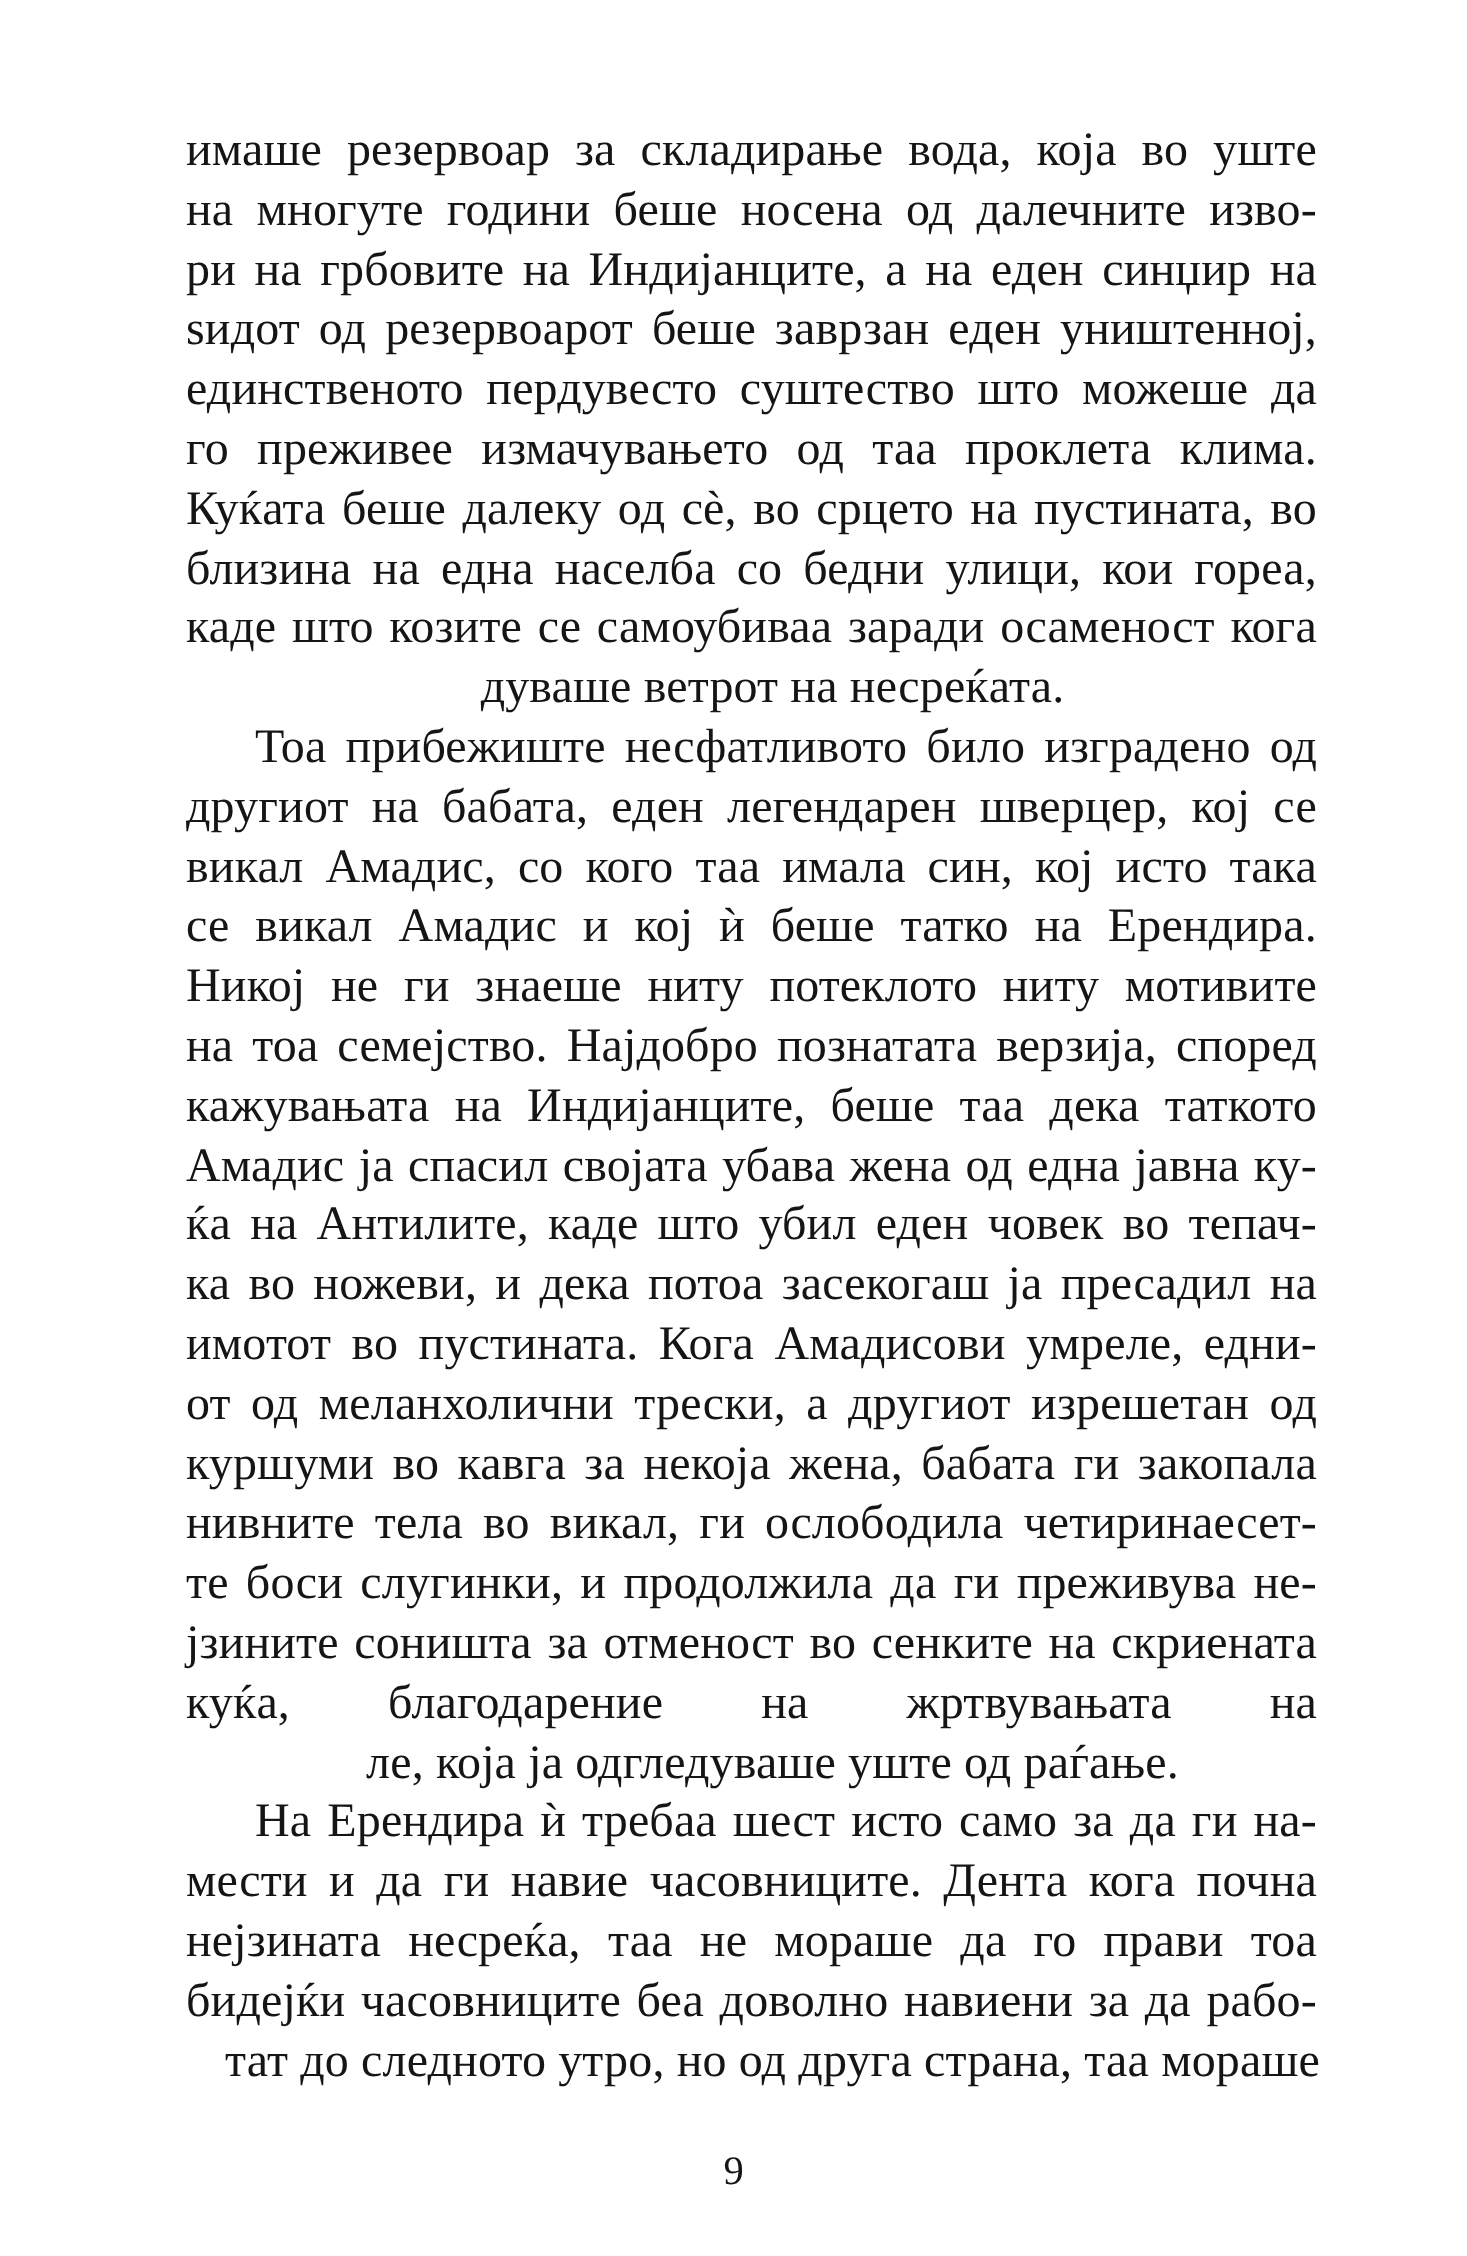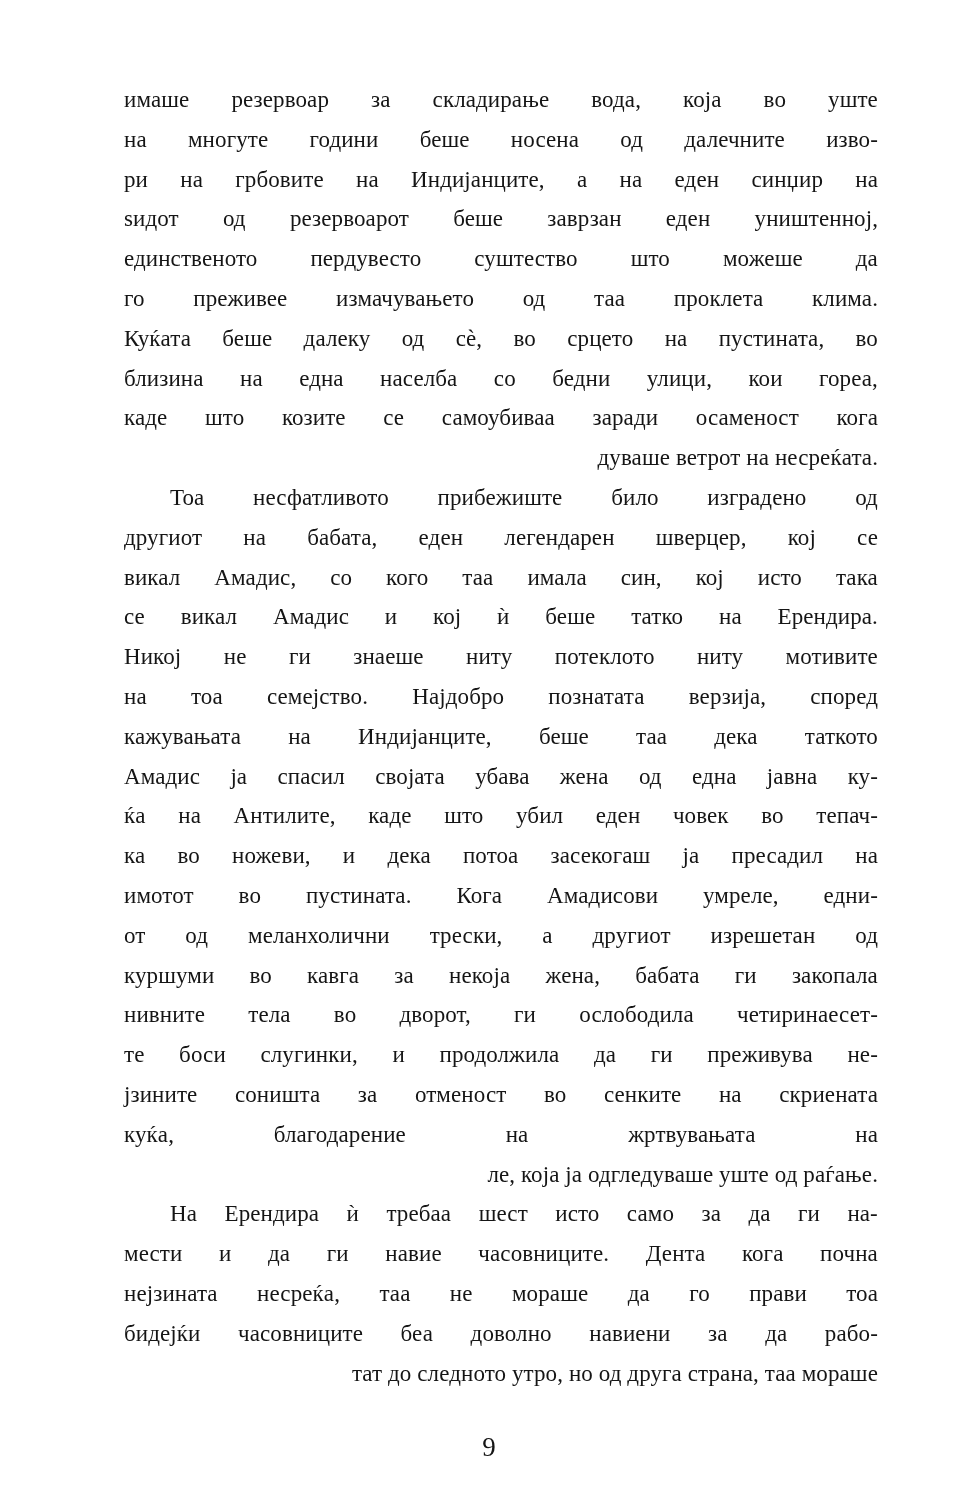--- a/index.html
+++ b/index.html
@@ -29,32 +29,32 @@
   .text-block {
     position: absolute;
     left: 124px;
     top: 80px;
     width: 754px;
   }
 
   
   .line {
     display: flex;
-    font-size: 23px;
+    font-size: 32px;
     line-height: 39.8px;
     letter-spacing: 0.1px;
     white-space: pre;
     height: 39.8px;
     align-items: baseline;
   }
   .line.justify {
     justify-content: space-between;
   }
   .line.last {
-    justify-content: flex-end;
+    justify-content: center;
     margin-left: 28px;
   }
   .line .w {
     white-space: pre;
   }
   
   .line.indent {
     padding-left: 46px;
   }
   .line.indent.justify {
@@ -88,34 +88,34 @@
         <div class="line justify"><span class="w">ри</span><span class="w">на</span><span class="w">грбовите</span><span class="w">на</span><span class="w">Индијанците,</span><span class="w">а</span><span class="w">на</span><span class="w">еден</span><span class="w">синџир</span><span class="w">на</span></div>
         <div class="line justify"><span class="w">ѕидот</span><span class="w">од</span><span class="w">резервоарот</span><span class="w">беше</span><span class="w">заврзан</span><span class="w">еден</span><span class="w">уништенној,</span></div>
         <div class="line justify"><span class="w">единственото</span><span class="w">пердувесто</span><span class="w">суштество</span><span class="w">што</span><span class="w">можеше</span><span class="w">да</span></div>
         <div class="line justify"><span class="w">го</span><span class="w">преживее</span><span class="w">измачувањето</span><span class="w">од</span><span class="w">таа</span><span class="w">проклета</span><span class="w">клима.</span></div>
         <div class="line justify"><span class="w">Куќата</span><span class="w">беше</span><span class="w">далеку</span><span class="w">од</span><span class="w">сѐ,</span><span class="w">во</span><span class="w">срцето</span><span class="w">на</span><span class="w">пустината,</span><span class="w">во</span></div>
         <div class="line justify"><span class="w">близина</span><span class="w">на</span><span class="w">една</span><span class="w">населба</span><span class="w">со</span><span class="w">бедни</span><span class="w">улици,</span><span class="w">кои</span><span class="w">гореа,</span></div>
         <div class="line justify"><span class="w">каде</span><span class="w">што</span><span class="w">козите</span><span class="w">се</span><span class="w">самоубиваа</span><span class="w">заради</span><span class="w">осаменост</span><span class="w">кога</span></div>
         <div class="line last"><span class="w">дуваше ветрот на несреќата.</span></div>
       </div>
       <div class="paragraph">
-        <div class="line justify indent"><span class="w">Тоа</span><span class="w">несфатливото</span><span class="w">прибежиште</span><span class="w">било</span><span class="w">изградено</span><span class="w">од</span></div>
+        <div class="line justify indent"><span class="w">Тоа</span><span class="w">прибежиште</span><span class="w">несфатливото</span><span class="w">било</span><span class="w">изградено</span><span class="w">од</span></div>
         <div class="line justify"><span class="w">другиот</span><span class="w">на</span><span class="w">бабата,</span><span class="w">еден</span><span class="w">легендарен</span><span class="w">шверцер,</span><span class="w">кој</span><span class="w">се</span></div>
         <div class="line justify"><span class="w">викал</span><span class="w">Амадис,</span><span class="w">со</span><span class="w">кого</span><span class="w">таа</span><span class="w">имала</span><span class="w">син,</span><span class="w">кој</span><span class="w">исто</span><span class="w">така</span></div>
         <div class="line justify"><span class="w">се</span><span class="w">викал</span><span class="w">Амадис</span><span class="w">и</span><span class="w">кој</span><span class="w">ѝ</span><span class="w">беше</span><span class="w">татко</span><span class="w">на</span><span class="w">Ерендира.</span></div>
         <div class="line justify"><span class="w">Никој</span><span class="w">не</span><span class="w">ги</span><span class="w">знаеше</span><span class="w">ниту</span><span class="w">потеклото</span><span class="w">ниту</span><span class="w">мотивите</span></div>
         <div class="line justify"><span class="w">на</span><span class="w">тоа</span><span class="w">семејство.</span><span class="w">Најдобро</span><span class="w">познатата</span><span class="w">верзија,</span><span class="w">според</span></div>
         <div class="line justify"><span class="w">кажувањата</span><span class="w">на</span><span class="w">Индијанците,</span><span class="w">беше</span><span class="w">таа</span><span class="w">дека</span><span class="w">таткото</span></div>
         <div class="line justify"><span class="w">Амадис</span><span class="w">ја</span><span class="w">спасил</span><span class="w">својата</span><span class="w">убава</span><span class="w">жена</span><span class="w">од</span><span class="w">една</span><span class="w">јавна</span><span class="w">ку-</span></div>
         <div class="line justify"><span class="w">ќа</span><span class="w">на</span><span class="w">Антилите,</span><span class="w">каде</span><span class="w">што</span><span class="w">убил</span><span class="w">еден</span><span class="w">човек</span><span class="w">во</span><span class="w">тепач-</span></div>
         <div class="line justify"><span class="w">ка</span><span class="w">во</span><span class="w">ножеви,</span><span class="w">и</span><span class="w">дека</span><span class="w">потоа</span><span class="w">засекогаш</span><span class="w">ја</span><span class="w">пресадил</span><span class="w">на</span></div>
         <div class="line justify"><span class="w">имотот</span><span class="w">во</span><span class="w">пустината.</span><span class="w">Кога</span><span class="w">Амадисови</span><span class="w">умреле,</span><span class="w">едни-</span></div>
         <div class="line justify"><span class="w">от</span><span class="w">од</span><span class="w">меланхолични</span><span class="w">трески,</span><span class="w">а</span><span class="w">другиот</span><span class="w">изрешетан</span><span class="w">од</span></div>
         <div class="line justify"><span class="w">куршуми</span><span class="w">во</span><span class="w">кавга</span><span class="w">за</span><span class="w">некоја</span><span class="w">жена,</span><span class="w">бабата</span><span class="w">ги</span><span class="w">закопала</span></div>
-        <div class="line justify"><span class="w">нивните</span><span class="w">тела</span><span class="w">во</span><span class="w">дворот,</span><span class="w">ги</span><span class="w">ослободила</span><span class="w">четиринаесет-</span></div>
+        <div class="line justify"><span class="w">нивните</span><span class="w">тела</span><span class="w">во</span><span class="w">викал,</span><span class="w">ги</span><span class="w">ослободила</span><span class="w">четиринаесет-</span></div>
         <div class="line justify"><span class="w">те</span><span class="w">боси</span><span class="w">слугинки,</span><span class="w">и</span><span class="w">продолжила</span><span class="w">да</span><span class="w">ги</span><span class="w">преживува</span><span class="w">не-</span></div>
         <div class="line justify"><span class="w">јзините</span><span class="w">соништа</span><span class="w">за</span><span class="w">отменост</span><span class="w">во</span><span class="w">сенките</span><span class="w">на</span><span class="w">скриената</span></div>
         <div class="line justify"><span class="w">куќа,</span><span class="w">благодарение</span><span class="w">на</span><span class="w">жртвувањата</span><span class="w">на</span></div>
         <div class="line last"><span class="w">ле, која ја одгледуваше уште од раѓање.</span></div>
       </div>
       <div class="paragraph">
         <div class="line justify indent"><span class="w">На</span><span class="w">Ерендира</span><span class="w">ѝ</span><span class="w">требаа</span><span class="w">шест</span><span class="w">исто</span><span class="w">само</span><span class="w">за</span><span class="w">да</span><span class="w">ги</span><span class="w">на-</span></div>
         <div class="line justify"><span class="w">мести</span><span class="w">и</span><span class="w">да</span><span class="w">ги</span><span class="w">навие</span><span class="w">часовниците.</span><span class="w">Дента</span><span class="w">кога</span><span class="w">почна</span></div>
         <div class="line justify"><span class="w">нејзината</span><span class="w">несреќа,</span><span class="w">таа</span><span class="w">не</span><span class="w">мораше</span><span class="w">да</span><span class="w">го</span><span class="w">прави</span><span class="w">тоа</span></div>
         <div class="line justify"><span class="w">бидејќи</span><span class="w">часовниците</span><span class="w">беа</span><span class="w">доволно</span><span class="w">навиени</span><span class="w">за</span><span class="w">да</span><span class="w">рабо-</span></div>

